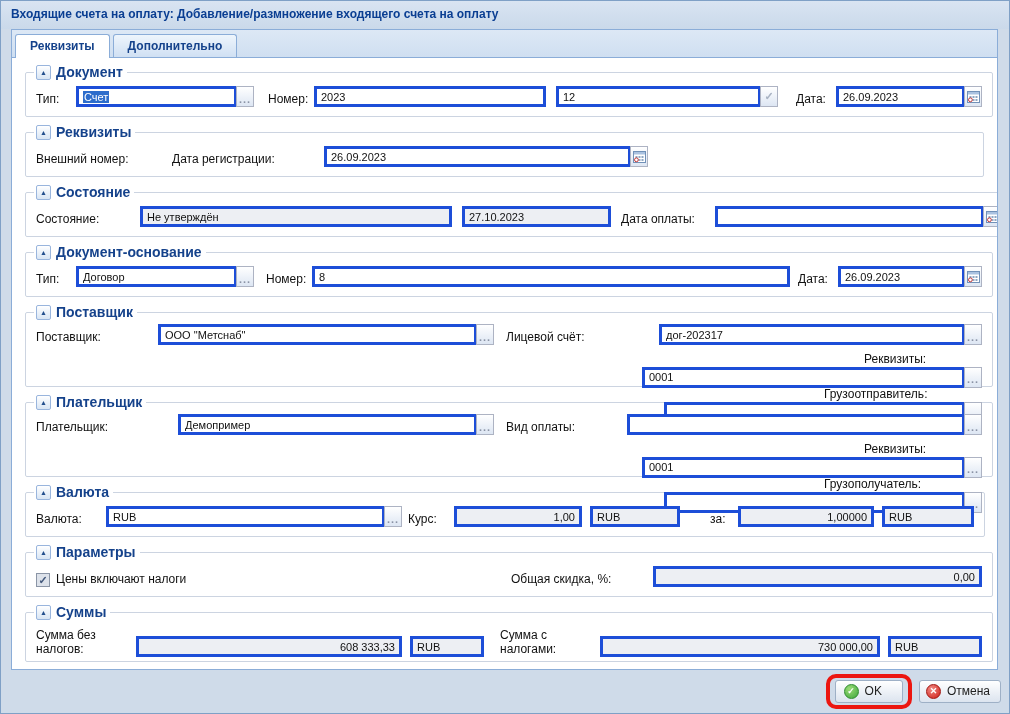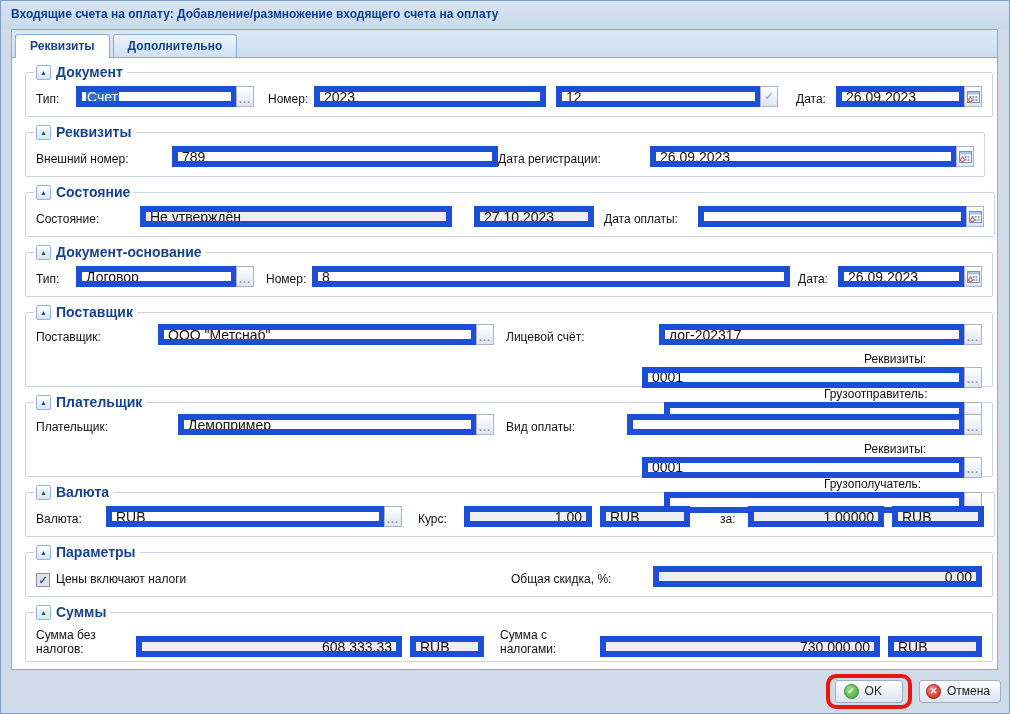--- a/index.html
+++ b/index.html
@@ -33,21 +33,21 @@
     background:linear-gradient(#ffffff,#d8e5f4); color:#234f8d; font-size:7px;
     line-height:1; display:flex; align-items:center; justify-content:center; cursor:pointer; }
   .leg-txt { font-size:14px; font-weight:bold; color:#15428b; white-space:nowrap; }
 
   .row { display:flex; align-items:flex-end; margin-top:5px; height:22px; }
   .fs.double .row.r1 { margin-top:3px; }
   .fs.double .row.r2 { margin-top:8px;flex-direction:column; }
   .fs.sums .row { margin-top:1px; height:36px; }
 
   .lbl { font-size:12px; color:#111; line-height:1.15; flex:none; }
-  .fld { height:21px; border:6px solid #1d4ed8; background:#fff; font-size:14px;
+  .fld { height:21px; border:3px solid #1d4ed8; background:#fff; font-size:11px;
     color:#111; padding:0 4px; display:flex; align-items:center;
     overflow:hidden; white-space:nowrap; flex:none; }
   .ro { background:#edeff3; }
   .right { justify-content:flex-end; }
   .sel { background:#2d6dcb; color:#fff; padding:0 1px; }
 
   .combo { display:flex; flex:none; }
   .combo .fld { flex:1; min-width:0; }
   .trig { width:18px; height:21px; flex:none; border:1px solid #adb3c3; margin-left:-1px;
     background:linear-gradient(#ffffff,#dde6f3); display:flex; align-items:center;
@@ -129,21 +129,20 @@
         </div>
       </fieldset>
 
       <fieldset class="fs">
         <legend>
           <span class="toggle">▲</span>
           <span class="leg-txt">Реквизиты</span>
         </legend>
         <div class="row">
           <span class="lbl" style="width:136px">Внешний номер:</span>
-          <span class="fld" style="width:326px">789</span>
           <span class="lbl" style="width:152px;margin-left:0">Дата регистрации:</span>
           <span class="combo" style="width:324px">
             <span class="fld">26.09.2023</span>
             <span class="trig">
                 <svg width="13" height="13" viewBox="0 0 13 13">
                   <rect x="0.5" y="1.5" width="12" height="11" fill="#fff" stroke="#7191b8"></rect>
                   <rect x="1" y="2" width="11" height="2.5" fill="#aac2e0"></rect>
                   <g fill="#90a8c4">
                     <rect x="2.5" y="6" width="2" height="2"></rect>
                     <rect x="5.5" y="6" width="2" height="2"></rect>
@@ -159,21 +158,21 @@
       </fieldset>
 
       <fieldset class="fs">
         <legend>
           <span class="toggle">▲</span>
           <span class="leg-txt">Состояние</span>
         </legend>
         <div class="row">
           <span class="lbl" style="width:104px">Состояние:</span>
           <span class="fld ro" style="width:312px">Не утверждён</span>
-          <span class="fld ro" style="width:120px;margin-left:22px">27.10.2023</span>
+          <span class="fld ro" style="width:149px;margin-left:10px">27.10.2023</span>
           <span class="lbl" style="width:94px;margin-left:10px">Дата оплаты:</span>
           <span class="combo" style="width:286px">
             <span class="fld"></span>
             <span class="trig">
                 <svg width="13" height="13" viewBox="0 0 13 13">
                   <rect x="0.5" y="1.5" width="12" height="11" fill="#fff" stroke="#7191b8"></rect>
                   <rect x="1" y="2" width="11" height="2.5" fill="#aac2e0"></rect>
                   <g fill="#90a8c4">
                     <rect x="2.5" y="6" width="2" height="2"></rect>
                     <rect x="5.5" y="6" width="2" height="2"></rect>
@@ -288,21 +287,21 @@
         <legend>
           <span class="toggle">▲</span>
           <span class="leg-txt">Валюта</span>
         </legend>
         <div class="row">
           <span class="lbl" style="width:70px">Валюта:</span>
           <span class="combo" style="width:296px">
             <span class="fld">RUB</span>
             <span class="trig dots">...</span>
           </span>
-          <span class="lbl" style="width:46px;margin-left:16px">Курс:</span>
+          <span class="lbl" style="width:46px;margin-left:6px">Курс:</span>
           <span class="fld ro right" style="width:128px">1,00</span>
           <span class="fld ro" style="width:90px;margin-left:8px">RUB</span>
           <span class="lbl" style="width:28px;margin-left:30px">за:</span>
           <span class="fld ro right" style="width:136px">1,00000</span>
           <span class="fld ro" style="width:92px;margin-left:8px">RUB</span>
         </div>
       </fieldset>
 
       <fieldset class="fs">
         <legend>

